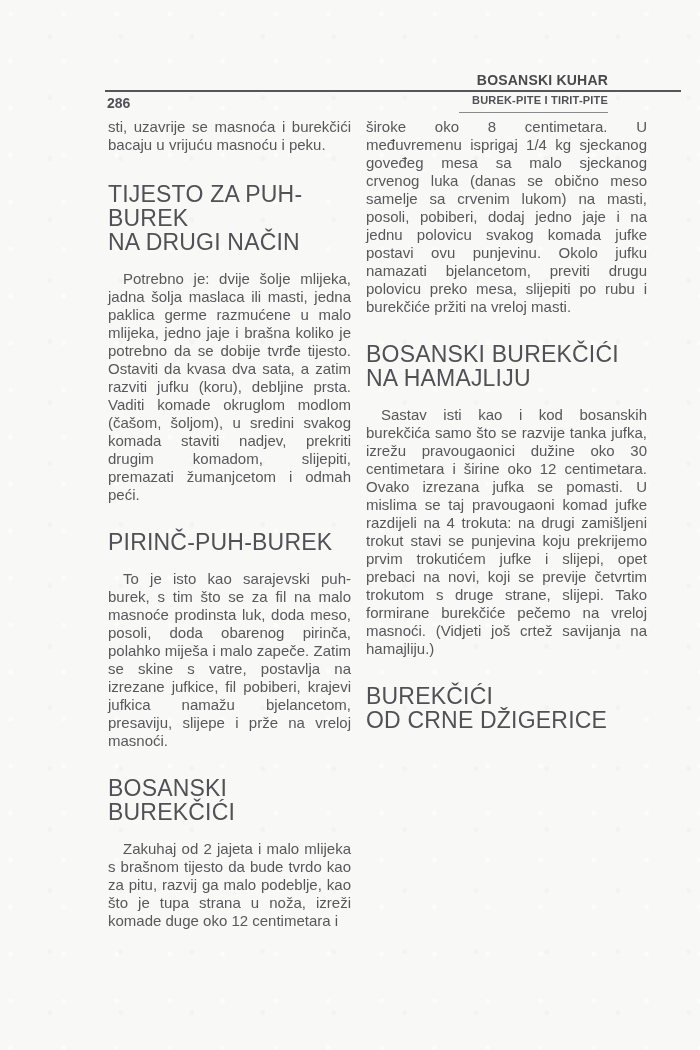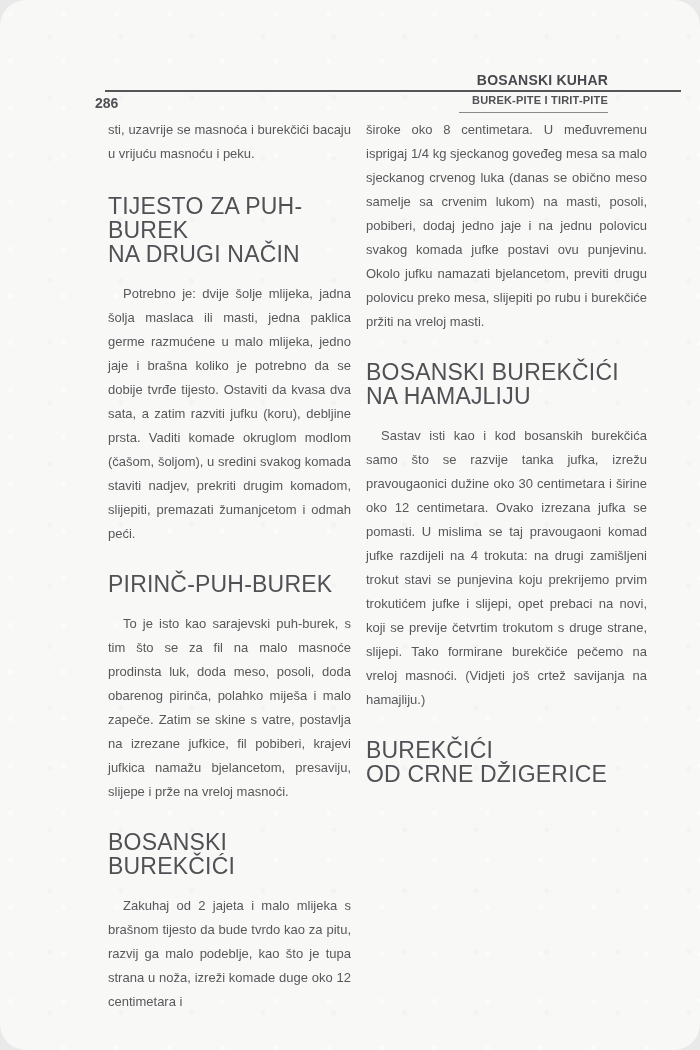--- a/index.html
+++ b/index.html
@@ -5,38 +5,37 @@
   html,body{margin:0;padding:0;background:#e9e9e9;}
   .page{
     position:relative;width:700px;height:1050px;margin:0 auto;overflow:hidden;
     background:#f8f8f7;
     background-image:
       radial-gradient(circle at 20% 30%, rgba(255,255,255,.5) 0 2px, transparent 3px),
       radial-gradient(circle at 70% 60%, rgba(240,240,240,.6) 0 2px, transparent 3px);
     background-size:53px 47px, 71px 61px;
     font-family:"Liberation Sans", sans-serif;
     color:#58585b;
-    border-radius:26px;
   }
   .book-title{
     position:absolute;top:72px;left:108px;width:500px;
     text-align:right;font-size:14px;font-weight:bold;color:#49494d;letter-spacing:.2px;
   }
   .header-rule{position:absolute;top:90px;left:105px;width:576px;height:2px;background:#56565a;}
-  .page-number{position:absolute;top:95px;left:95px;font-size:14px;font-weight:bold;color:#515155;}
+  .page-number{position:absolute;top:95px;left:107px;font-size:14px;font-weight:bold;color:#515155;}
   .chapter-title{
     position:absolute;top:94px;left:108px;width:500px;
     text-align:right;font-size:11px;font-weight:bold;color:#515155;letter-spacing:.2px;
   }
   .chapter-underline{position:absolute;top:112px;left:459px;width:149px;height:1px;background:#8a8a8e;}
   .col{position:absolute;top:118px;}
   .col-left{left:108px;width:243px;}
   .col-right{left:366px;width:281px;}
   .para{
-    margin:0;font-size:13px;line-height:24px;text-align:justify;
+    margin:0;font-size:15px;line-height:18px;text-align:justify;
     text-justify:inter-word;
   }
   .para.indent{text-indent:15px;}
   .heading{
     margin:26px 0 16px 0;font-size:23px;line-height:24px;font-weight:normal;
     color:#515155;white-space:pre-line;letter-spacing:.2px;
   }
   .col > :first-child{margin-top:0;}
   .mt-big{margin-top:28px;}
 </style>

